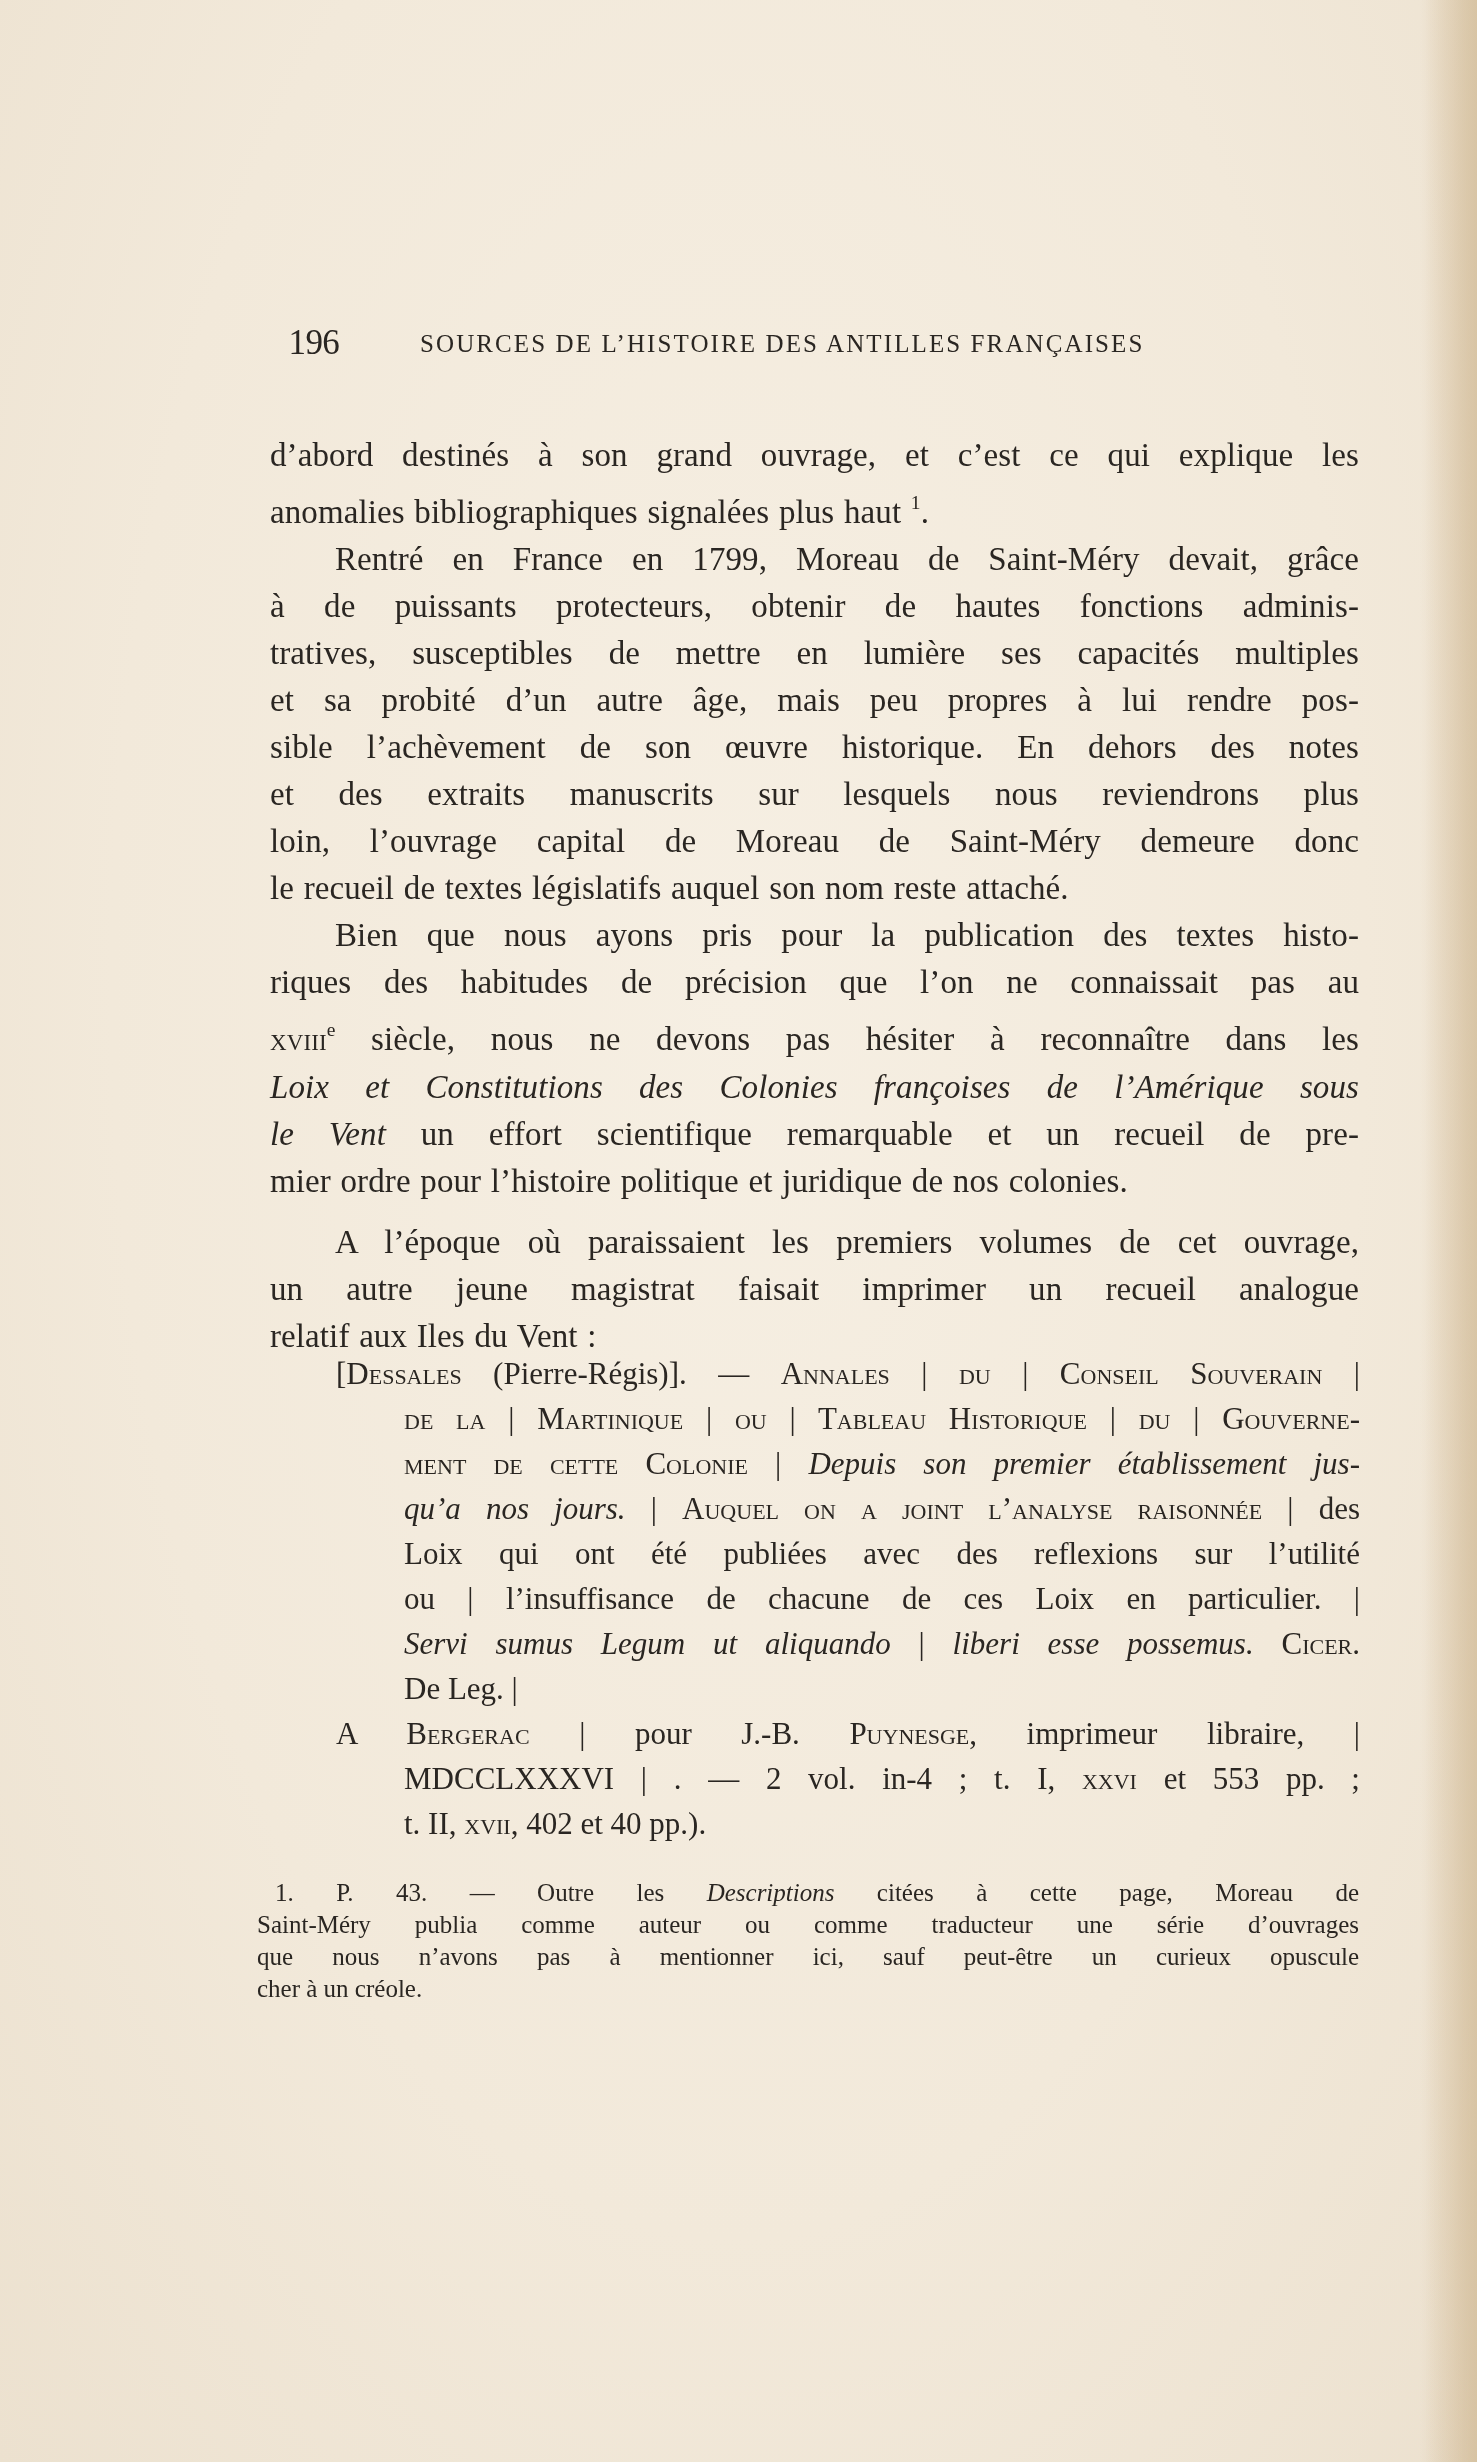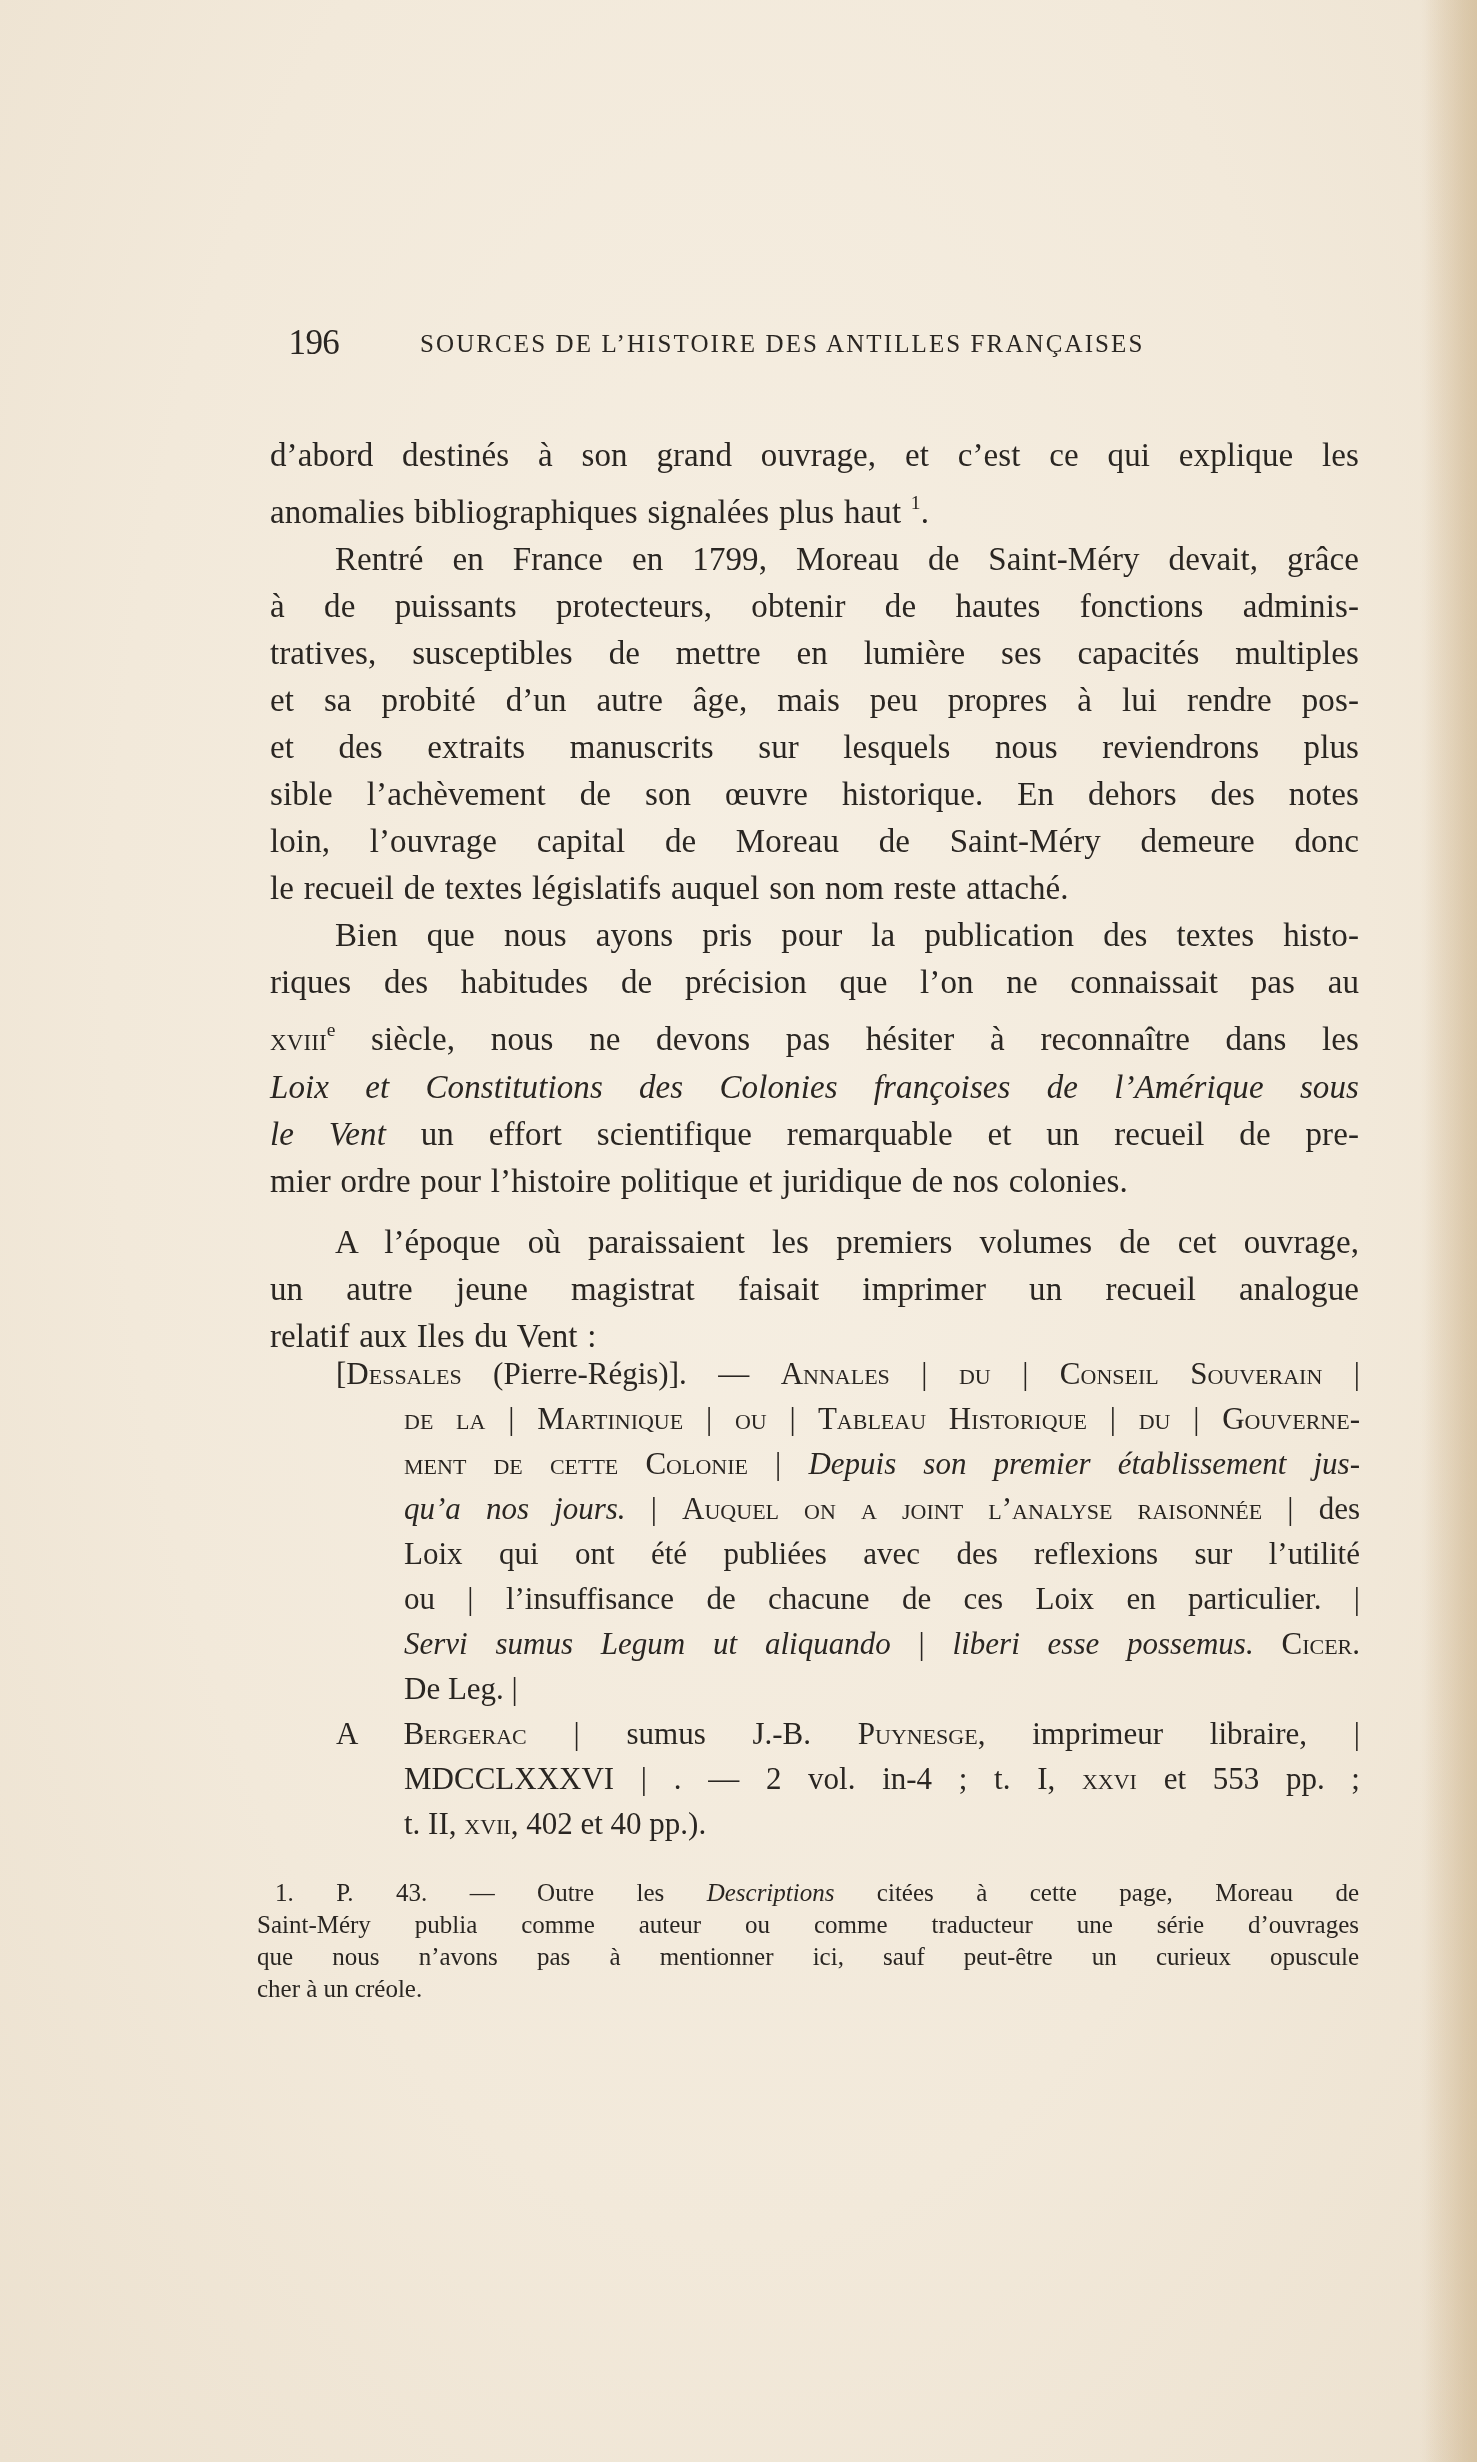--- a/index.html
+++ b/index.html
@@ -59,22 +59,22 @@
     <p class="para">
       <span class="line">d’abord destinés à son grand ouvrage, et c’est ce qui explique les</span>
       <span class="line last"><span>anomalies bibliographiques signalées plus haut</span> <sup class="sup">1</sup><span>.</span></span>
     </p>
 
     <p class="para">
       <span class="line" style="padding-left:65px">Rentré en France en 1799, Moreau de Saint-Méry devait, grâce</span>
       <span class="line">à de puissants protecteurs, obtenir de hautes fonctions adminis-</span>
       <span class="line">tratives, susceptibles de mettre en lumière ses capacités multiples</span>
       <span class="line">et sa probité d’un autre âge, mais peu propres à lui rendre pos-</span>
+      <span class="line">sible l’achèvement de son œuvre historique. En dehors des notes</span>
       <span class="line">et des extraits manuscrits sur lesquels nous reviendrons plus</span>
-      <span class="line">sible l’achèvement de son œuvre historique. En dehors des notes</span>
       <span class="line">loin, l’ouvrage capital de Moreau de Saint-Méry demeure donc</span>
       <span class="line last">le recueil de textes législatifs auquel son nom reste attaché.</span>
     </p>
 
     <p class="para">
       <span class="line" style="padding-left:65px">Bien que nous ayons pris pour la publication des textes histo-</span>
       <span class="line">riques des habitudes de précision que l’on ne connaissait pas au</span>
       <span class="line"><span class="sc">xviii</span><sup class="sup">e</sup><span> siècle, nous ne devons pas hésiter à reconnaître dans les</span></span>
       <span class="line it">Loix et Constitutions des Colonies françoises de l’Amérique sous</span>
       <span class="line"><span class="it">le Vent</span><span> un effort scientifique remarquable et un recueil de pre-</span></span>
@@ -93,21 +93,21 @@
       <span class="line"><span>[</span><span class="sc">Dessales</span><span> (Pierre-Régis)]. — </span><span class="sc">Annales | du | Conseil Souverain |</span></span>
       <span class="line cont sc">de la | Martinique | ou | Tableau Historique | du | Gouverne-</span>
       <span class="line cont"><span class="sc">ment de cette Colonie | </span><span class="it">Depuis son premier établissement jus-</span></span>
       <span class="line cont"><span class="it">qu’a nos jours.</span><span> | </span><span class="sc">Auquel on a joint l’analyse raisonnée</span><span> | des</span></span>
       <span class="line cont">Loix qui ont été publiées avec des reflexions sur l’utilité</span>
       <span class="line cont">ou | l’insuffisance de chacune de ces Loix en particulier. |</span>
       <span class="line cont"><span class="it">Servi sumus Legum ut aliquando</span><span> | </span><span class="it">liberi esse possemus.</span><span class="sc"> Cicer.</span></span>
       <span class="line cont last">De Leg. |</span>
     </p>
     <p class="entry second">
-      <span class="line"><span>A </span><span class="sc">Bergerac</span><span> | sumus J.-B. </span><span class="sc">Puynesge</span><span>, imprimeur libraire, |</span></span>
+      <span class="line"><span>A </span><span class="sc">Bergerac</span><span> | pour J.-B. </span><span class="sc">Puynesge</span><span>, imprimeur libraire, |</span></span>
       <span class="line cont"><span>MDCCLXXXVI | . — 2 vol. in-4 ; t. I, </span><span class="sc">xxvi</span><span> et 553 pp. ;</span></span>
       <span class="line cont last"><span>t. II, </span><span class="sc">xvii</span><span>, 402 et 40 pp.).</span></span>
     </p>
   </div>
 
   <div class="footnote">
     <p>
       <span class="line first"><span>1. P. 43. — Outre les </span><span class="it">Descriptions</span><span> citées à cette page, Moreau de</span></span>
       <span class="line">Saint-Méry publia comme auteur ou comme traducteur une série d’ouvrages</span>
       <span class="line">que nous n’avons pas à mentionner ici, sauf peut-être un curieux opuscule</span>

